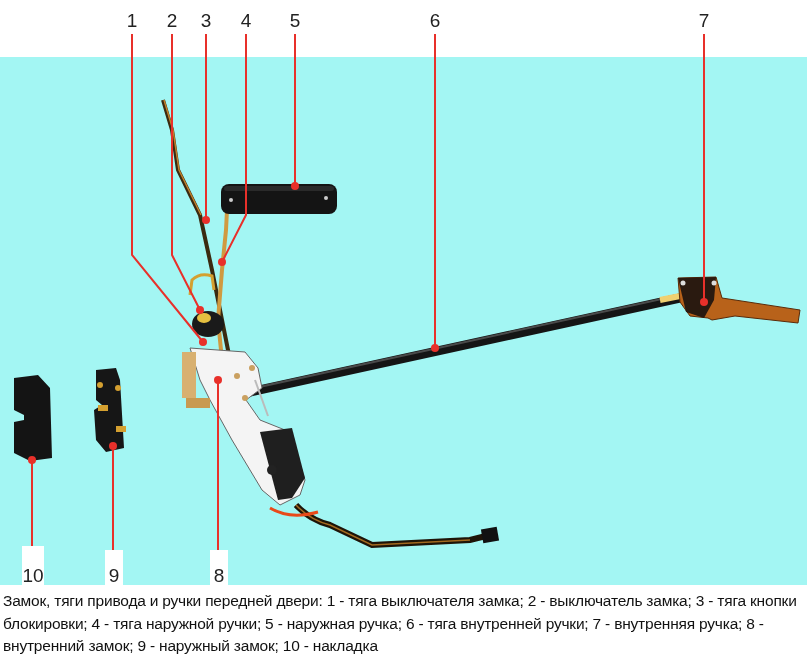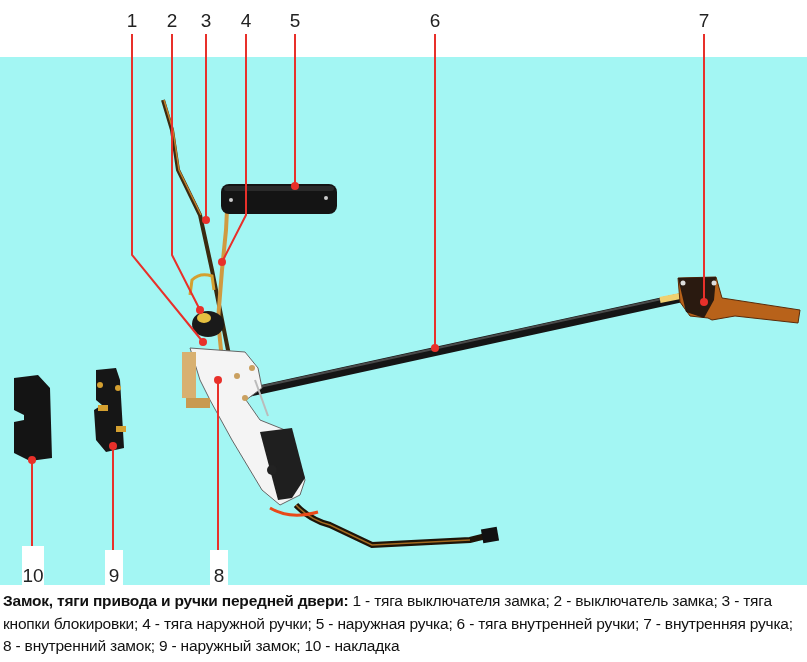--- a/index.html
+++ b/index.html
@@ -2,21 +2,21 @@
 <html><head>
 <meta charset="utf-8">
 <style>
   html, body { margin:0; padding:0; background:#ffffff; }
   body { width:807px; height:662px; position:relative; overflow:hidden; font-family:"Liberation Sans", sans-serif; }
   .photo { position:absolute; left:0; top:57px; width:807px; height:528px; background:#a3f6f3; }
   svg.art { position:absolute; left:0; top:0; }
   .num { position:absolute; font-family:"Liberation Sans", sans-serif; font-size:19px; color:#222; text-align:center; width:24px; }
   .numbox { position:absolute; background:#ffffff; }
   .caption { position:absolute; left:3px; top:590px; width:800px; font-family:"Liberation Sans", sans-serif; font-size:15.5px; line-height:22.5px; color:#111; letter-spacing:-0.2px; }
-  .caption b { font-weight:bold;text-align:right; }
+  .caption b { font-weight:normal;text-align:right; }
 </style>
 </head>
 <body>
 
 <div class="photo"></div>
 
 <svg class="art" width="807" height="662" viewBox="0 0 807 662">
 
   <g>
     <line x1="250" y1="392" x2="680" y2="298" stroke="#151515" stroke-width="9" stroke-linecap="round"></line>

